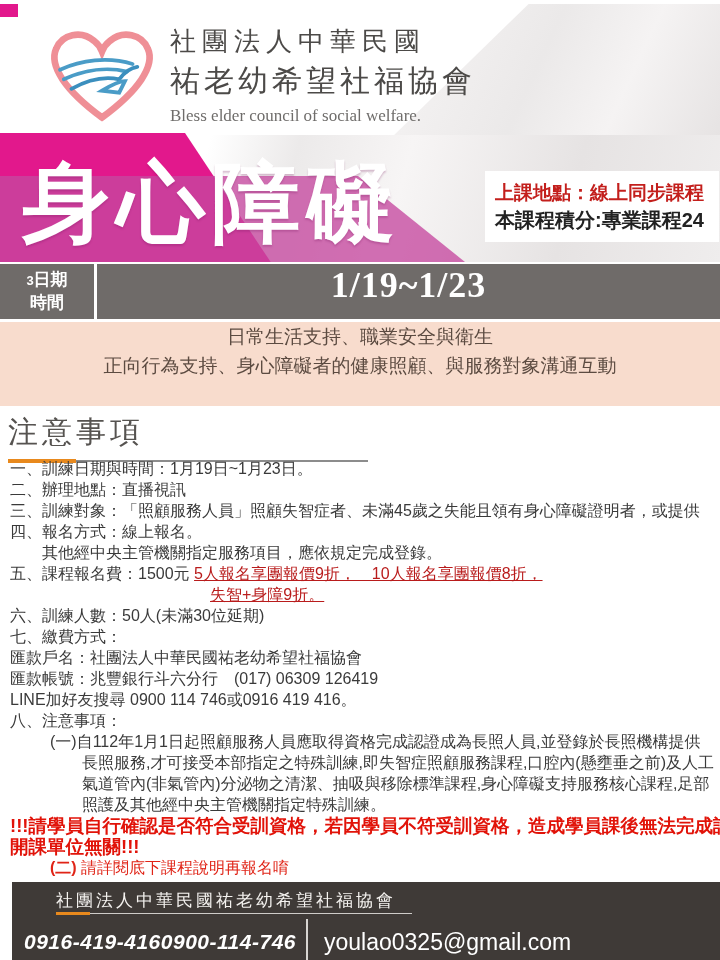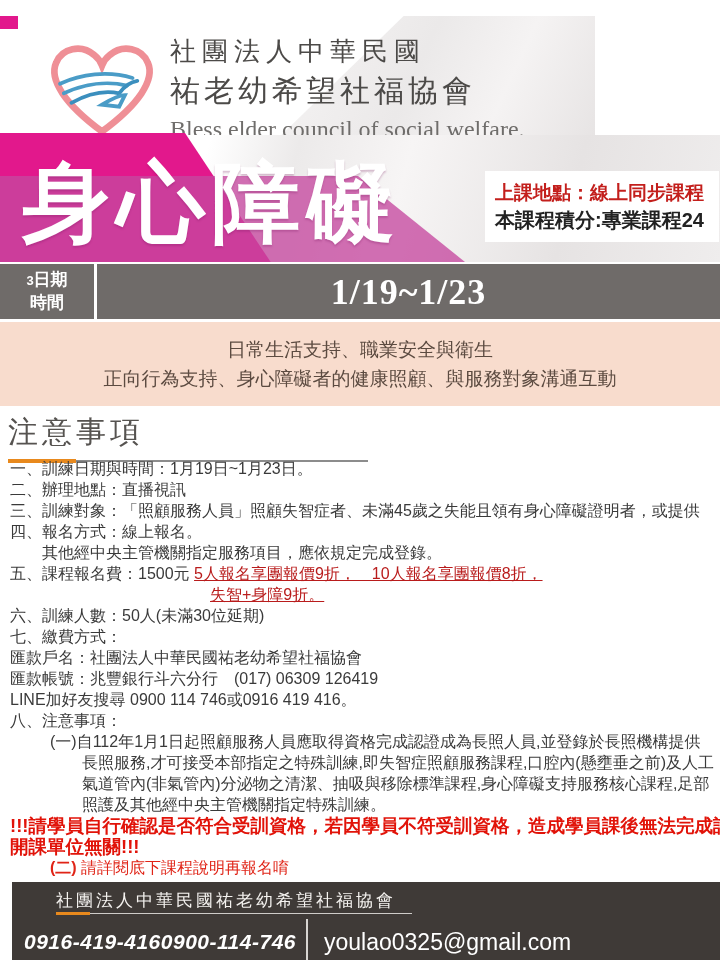--- a/index.html
+++ b/index.html
@@ -1,31 +1,31 @@
 <!DOCTYPE html>
 <html><head>
 <meta charset="utf-8">
 <style>
   * { margin:0; padding:0; box-sizing:border-box; }
   html,body { background:#fff; }
   body { font-family:"Liberation Sans", sans-serif; }
   #page { position:relative; width:720px; height:960px; background:#fff; overflow:hidden; }
 
   
-  #logo-section { position:absolute; left:0; top:16px; width:595px; height:135px; background:#fff; }
+  #logo-section { position:absolute; left:0; top:4px; width:720px; height:135px; background:#fff; }
   #logo-section .photo-corner { position:absolute; right:0; top:0; width:330px; height:135px;
       background:linear-gradient(115deg,#f7f5f5 0%,#ebe9e9 45%,#f5f3f3 70%,#e6e3e3 100%);
       clip-path:polygon(42% 0,100% 0,100% 100%,0 100%); }
   #corner-square { position:absolute; left:0; top:0; width:18px; height:13px; background:#e2188c; }
   #logo-block { position:absolute; left:42px; top:18px; display:flex; align-items:center; }
   #logo-heart { width:120px; height:105px; margin-right:8px; }
   #logo-text { display:flex; flex-direction:column; }
   .org-zh1 { font-size:26px; color:#4c4a48; letter-spacing:6px; font-family:"Liberation Serif",serif; }
   .org-zh2 { font-size:30px; color:#4c4a48; letter-spacing:4px; margin-top:2px; font-family:"Liberation Serif",serif; }
-  .org-en  { font-size:24px; color:#6f6d6b; margin-top:4px; font-family:"Liberation Serif",serif; }
+  .org-en  { font-size:17px; color:#6f6d6b; margin-top:4px; font-family:"Liberation Serif",serif; }
 
   
   #banner { position:absolute; left:0; top:135px; width:720px; height:127px;
       background:linear-gradient(105deg,#ffffff 0%,#ffffff 28%,#eceaea 40%,#f7f5f5 55%,#e6e3e3 78%,#efeded 100%); }
   #banner .magenta-band { position:absolute; left:0; top:-2px; width:300px; height:131px; background:#e2188c;
       clip-path:polygon(0 0,185px 0,272px 131px,0 131px); }
   #banner .ribbon { position:absolute; left:0; top:41px; width:470px; height:86px;
       background:rgba(197,72,159,0.78);
       clip-path:polygon(0 0,358px 0,465px 100%,0 100%); }
   #banner-title { position:absolute; left:22px; top:24px; font-size:88px; font-weight:900; color:#fff;
@@ -35,21 +35,21 @@
   .info-location { color:#c31f1c; font-size:19px; font-weight:bold; line-height:1.45; }
   .info-credits  { color:#222; font-size:20px; font-weight:600; line-height:1.35; }
 
   
   #schedule { position:absolute; left:0; top:262px; width:720px; border-top:2px solid #fff; }
   .sched-row { display:flex; }
   .row-head { background:#6f6b69; color:#fff; height:58px; border-bottom:3px solid #fff; }
   .row-body { background:#f8dccd; height:84px; }
   .cell-left { width:97px; border-right:3px solid #fff; display:flex; flex-direction:column;
       align-items:center; justify-content:center; }
-  .cell-right { flex:1; display:flex; flex-direction:column; align-items:center; justify-content:center; }
+  .cell-right { flex:1; display:flex; flex-direction:column; align-items:center; }
   .head-line { font-size:17px; font-weight:bold; line-height:22px; }
   .head-sup { font-size:13px; font-weight:bold; }
   .date-range { font-family:"Liberation Serif",serif; font-size:36px; font-weight:bold; letter-spacing:1px; }
   .time-txt { font-family:"Liberation Serif",serif; font-size:27px; color:#3a3633; line-height:26px; text-align:center; }
   .topic { font-size:19px; color:#5c4b41; line-height:29px; }
 
   
   #notes-heading-wrap { position:absolute; left:8px; top:412px; width:704px; }
   #notes-heading { font-family:"Liberation Serif",serif; font-size:30px; color:#565350; letter-spacing:4px; }
   #notes-underline { position:relative; width:360px; height:5px; margin-top:6px; }

